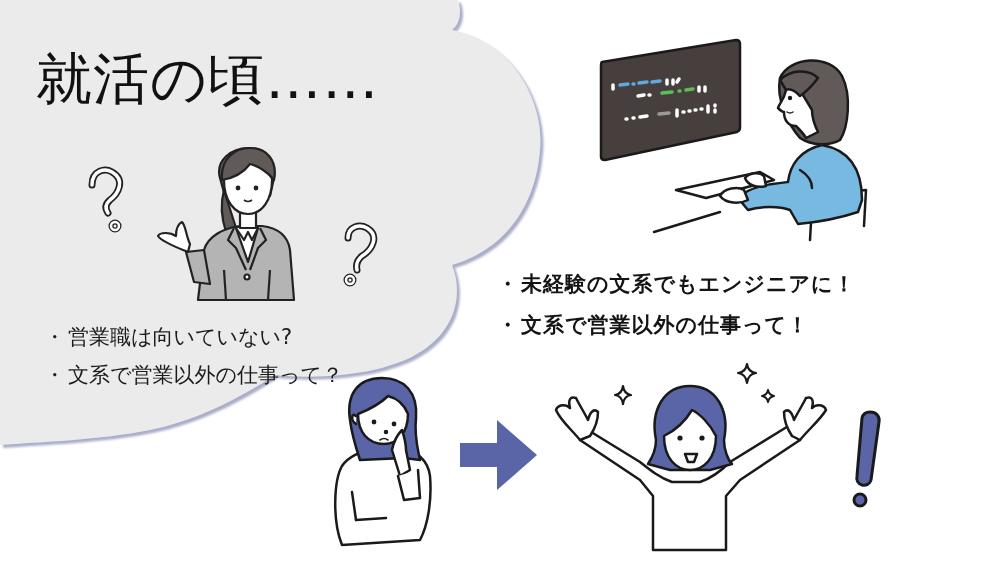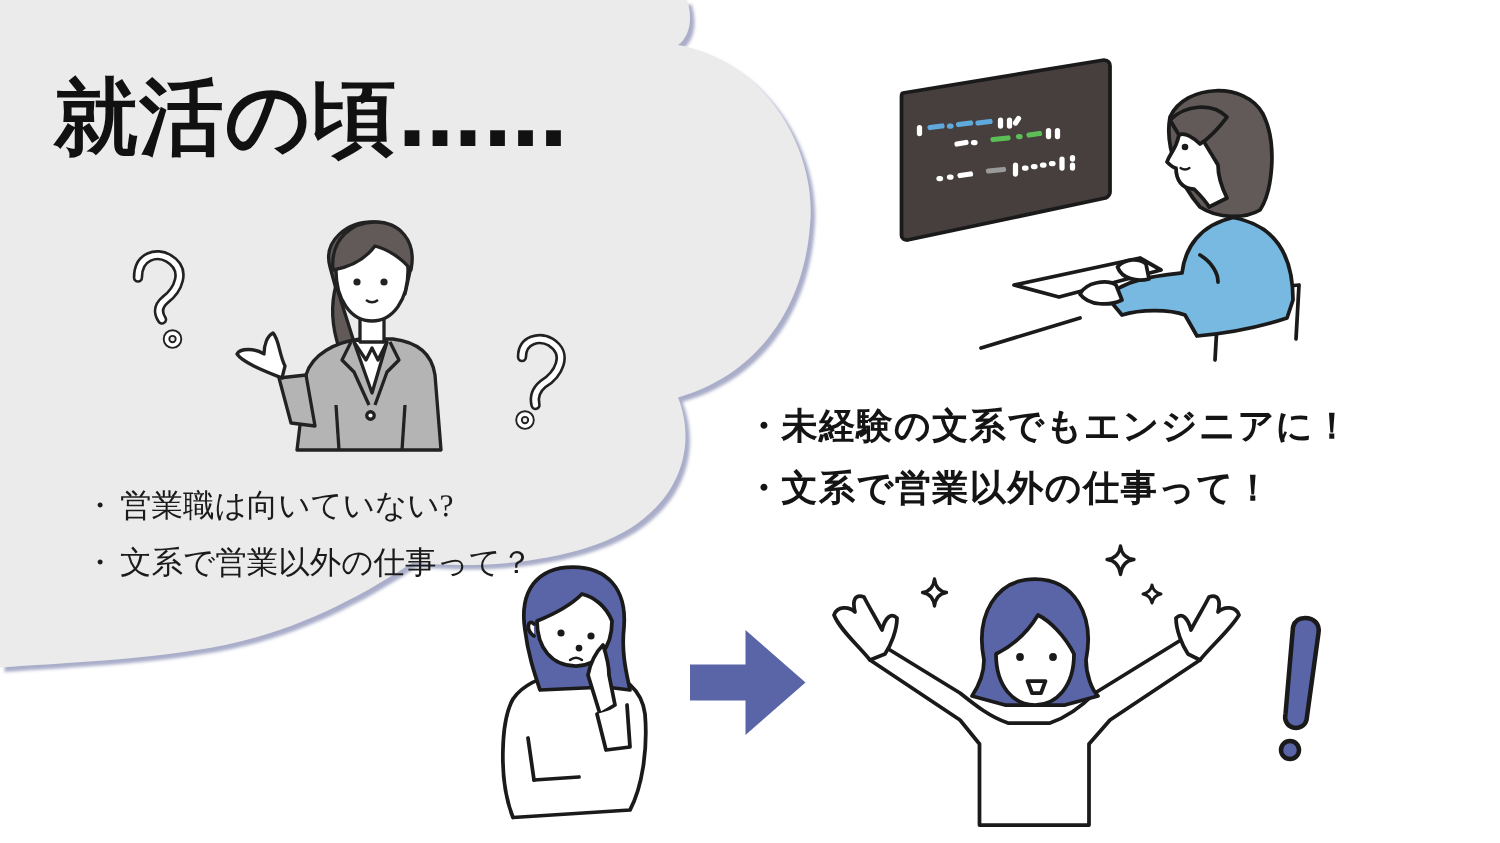--- a/index.html
+++ b/index.html
@@ -4,30 +4,30 @@
 <style>
   html, body { margin: 0; padding: 0; }
   body {
     width: 1000px; height: 562px; overflow: hidden; position: relative;
     background: #ffffff;
     font-family: "DejaVu Sans", "Liberation Sans", sans-serif;
   }
   .layer { position: absolute; left: 0; top: 0; width: 1000px; height: 562px; }
   .title {
     position: absolute; left: 36px; top: 44px;
-    font-size: 56px; font-weight: bold; color: #111;
+    font-size: 56px; font-weight: normal; color: #111;
     letter-spacing: 1px; line-height: 70px; white-space: nowrap;
   }
-  .worry-list { position: absolute; left: 56px; top: 318px; font-family: Liberation Serif, serif; }
+  .worry-list { position: absolute; left: 44px; top: 318px; }
   .worry-item {
     font-size: 21px; color: #1b1b1b; line-height: 38px; white-space: nowrap;
   }
   .hope-list { position: absolute; left: 497px; top: 264px; }
   .hope-item {
-    font-size: 24px; font-weight: bold; color: #141414; line-height: 41px;
+    font-size: 21px; font-weight: bold; color: #141414; line-height: 41px;
     white-space: nowrap; letter-spacing: 1px;
   }
   .bullet { display: inline-block; width: 24px; }
 </style>
 </head>
 <body>
 
 <svg class="layer" viewBox="0 0 1000 562">
   <defs>
     <filter id="shadow" x="-10%" y="-10%" width="130%" height="130%">

